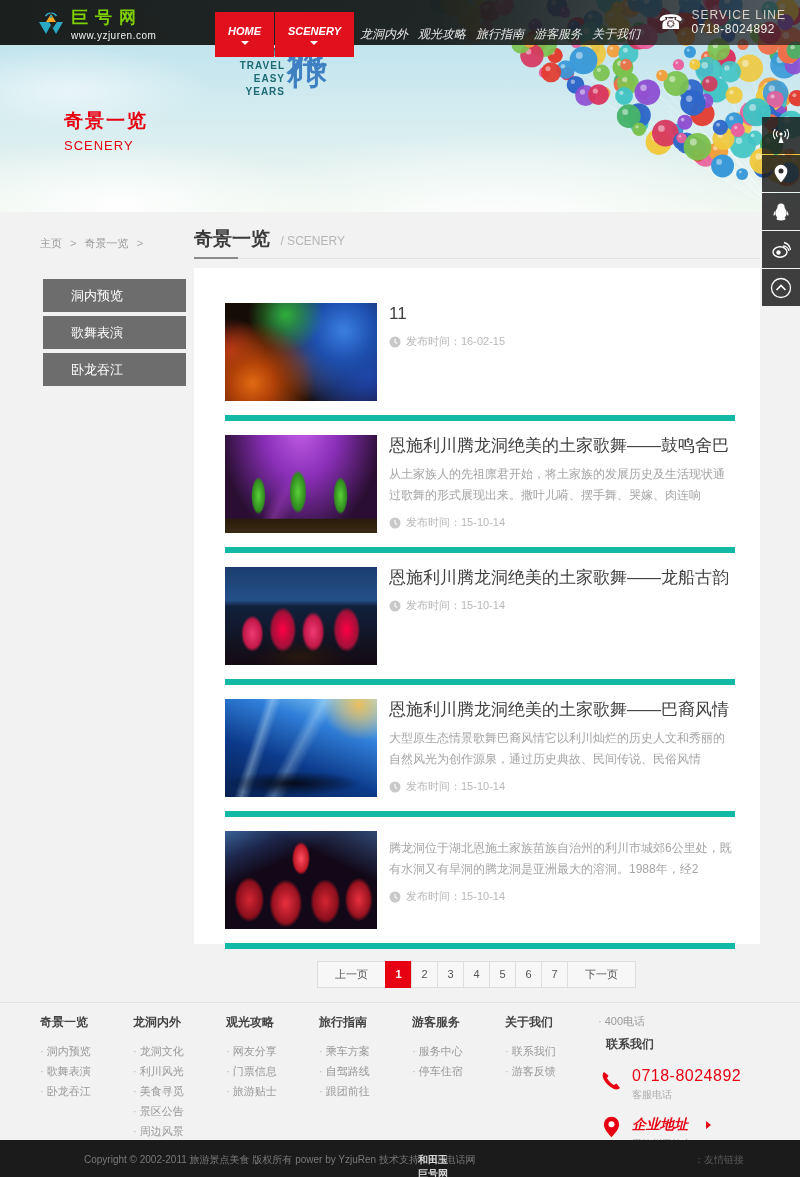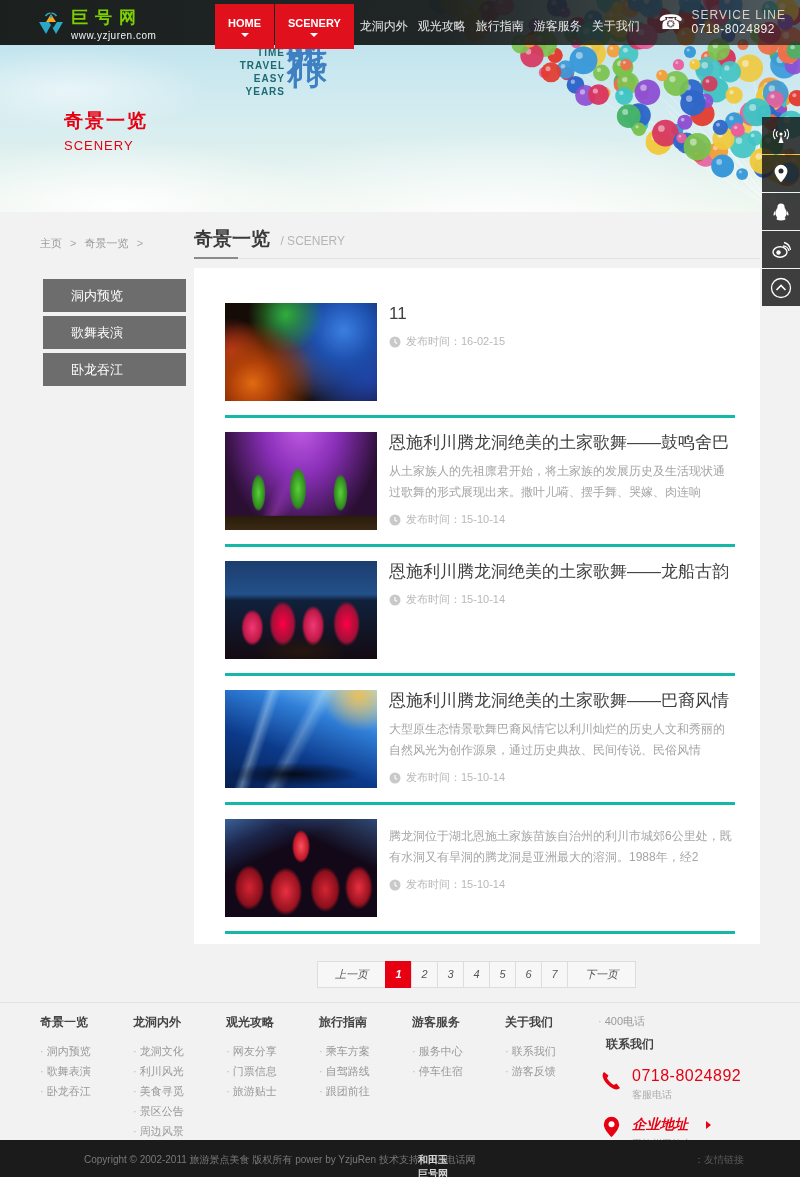--- a/index.html
+++ b/index.html
@@ -36,21 +36,21 @@
   
   .topnav {
     position:absolute; left:0; top:0; width:800px; height:45px; z-index:30;
     background:linear-gradient(90deg, rgba(27,32,31,1) 0%, rgba(27,32,31,.97) 55%, rgba(32,28,30,.68) 100%);
   }
   .logo { position:absolute; left:36px; top:6px; display:flex; cursor:pointer; }
   .logo-icon { width:30px; height:30px; margin-top:2px; }
   .logo-text { margin-left:5px; }
   .logo-title { color:#7fd000; font-size:17px; font-weight:bold; letter-spacing:7px; }
   .logo-url { color:#f2f2f2; font-size:10px; margin-top:1px; letter-spacing:.5px; }
-  .menu { position:absolute; left:215px; top:4px; height:63px; display:flex; }
+  .menu { position:absolute; left:215px; top:12px; height:63px; display:flex;font-style:italic; }
   .menu-item {
     height:45px; padding:0 5px; color:#e8e8e8; font-size:12px;
     display:flex; align-items:center; cursor:pointer; white-space:nowrap;
   }
   .menu-item.red {
     background:#e0101c; color:#fff; font-weight:bold; font-size:11px;
     flex-direction:column; justify-content:center; margin-right:1px; padding:0 13px;
   }
   .caret-down { width:0; height:0; border-left:4px solid transparent; border-right:4px solid transparent;
     border-top:4px solid #fff; margin-top:4px; }
@@ -80,21 +80,21 @@
   
   .sidebar { position:absolute; left:43px; top:279px; width:143px; }
   .side-item {
     height:33px; line-height:33px; background:#6d6d6d; color:#fff; font-size:13px;
     padding-left:28px; margin-bottom:4px; cursor:pointer;
   }
 
   
   .panel { position:absolute; left:194px; top:268px; width:566px; height:676px;
     background:#fff; padding:35px 25px 0 31px; }
-  .row { overflow:hidden; border-bottom:3px solid #14b8a6; padding:14px 0; cursor:pointer; }
+  .row { overflow:hidden; border-bottom:6px solid #14b8a6; padding:14px 0; cursor:pointer; }
   .row:first-child { padding-top:0; }
   .thumb { float:left; width:152px; height:98px; }
   .row-text { margin-left:164px; }
   .row-title { font-size:17px; color:#3f3f3f; line-height:22px; }
   .row-desc { font-size:12px; color:#a5a5a5; line-height:21px; margin-top:7px; }
   .row-date { margin-top:9px; font-size:11px; color:#b8b8b8; display:flex; align-items:center;text-align:center; }
   .row-date svg { margin-right:5px; }
 
   
   .img-cave { background:
@@ -134,21 +134,21 @@
     radial-gradient(ellipse 18px 28px at 88% 70%, #e83040 0%, #98121f 60%, rgba(0,0,0,0) 78%),
     linear-gradient(155deg, rgba(90,170,255,.55) 0%, rgba(60,130,230,.25) 18%, rgba(0,0,0,0) 34%),
     linear-gradient(205deg, rgba(90,170,255,.4) 0%, rgba(0,0,0,0) 30%),
     #120818; }
 
   
   .pager { position:absolute; top:961px; left:194px; width:566px;
     display:flex; justify-content:center; }
   .pg {
     min-width:27px; height:27px; line-height:25px; text-align:center; font-size:11px;
-    color:#555; background:#f7f7f7; border:1px solid #ddd; margin-left:-1px; cursor:pointer;font-style:italic;
+    color:#555; background:#f7f7f7; border:1px solid #ddd; margin-left:-1px; cursor:pointer;
   }
   .pg.wide { padding:0 17px; }
   .pg.active { background:#e60012; border-color:#e60012; color:#fff; font-weight:bold; }
 
   
   .footer-sep { position:absolute; left:0; top:1002px; width:800px; height:1px; background:#e2e2e2; }
   .fcol { position:absolute; top:1014px; width:90px; }
   .fcol h4 { font-size:12px; color:#444; margin-bottom:10px; }
   .fcol a { display:block; font-size:11px; color:#999; line-height:20px; cursor:pointer; text-decoration:none; }
   .fcol a::before { content:"·  "; color:#bbb; }

